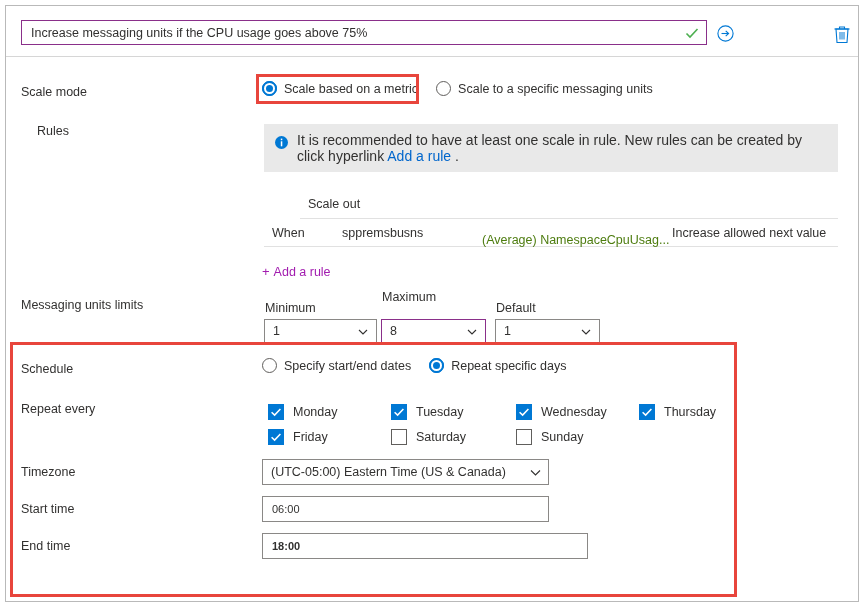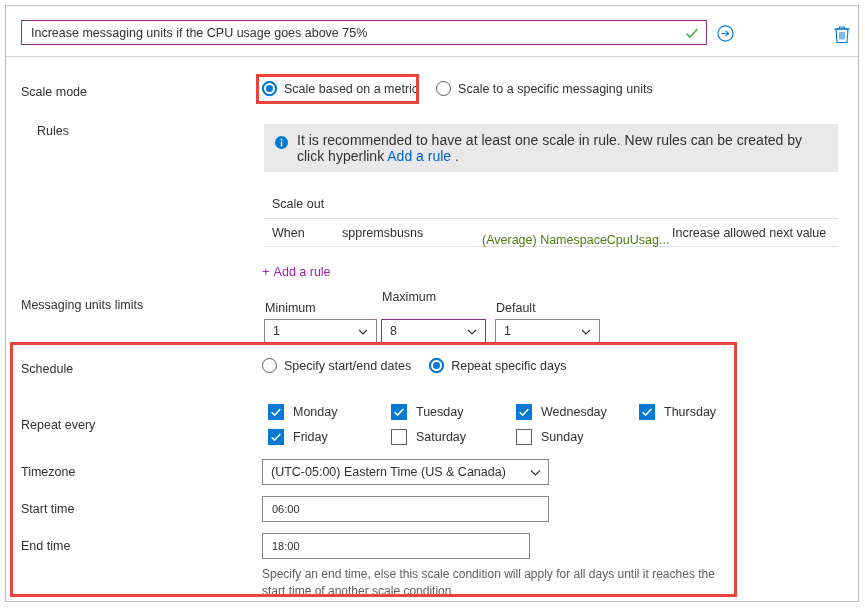--- a/index.html
+++ b/index.html
@@ -164,20 +164,21 @@
     position: absolute;
     left: 258px;
     top: 188px;
     width: 574px;
   }
   .table .t-head {
     font-size: 12.5px;
     color: #323130;
     padding: 3px 0 7px 8px;
     border-bottom: 1px solid #e1e1e1;
+    margin-left: 36px;
   }
   .table .t-row {
     display: flex;
     align-items: center;
     height: 28px;
     border-bottom: 1px solid #e1e1e1;
     font-size: 12.5px;
     color: #323130;
     padding-left: 8px;
     box-sizing: border-box;
@@ -371,21 +372,21 @@
         <span class="radio-label">Specify start/end dates</span>
       </div>
       <div class="radio-opt">
         <div class="radio-circle on">
             <span class="ring"></span>
           </div>
         <span class="radio-label">Repeat specific days</span>
       </div>
     </div>
 
-    <div class="row-label" style="left:15px; top:412px;">Repeat every</div>
+    <div class="row-label" style="left:15px; top:396px;">Repeat every</div>
 
     <div class="cb-opt" style="left:262px; top:398px;">
       <span class="cb-box on">
         <svg width="14" height="14" viewBox="0 0 14 14" style="position:absolute;left:0;top:0;">
             <path d="M2.6 7.2 L5.6 10.1 L11.4 3.9" fill="none" stroke="#ffffff" stroke-width="1.5"></path>
           </svg>
       </span>
       <span class="cb-label">Monday</span>
     </div>
     <div class="cb-opt" style="left:385px; top:398px;">
@@ -439,22 +440,21 @@
           </svg>
       </span>
     </div>
 
     <div class="row-label" style="left:15px; top:496px;">Start time</div>
     <div class="text-box" style="left:256px; top:490px; width:287px;">
       <span>06:00</span>
     </div>
 
     <div class="row-label" style="left:15px; top:533px;text-align:center;">End time</div>
-    <div class="text-box" style="left:256px; top:527px; width:268px;">
+    <div class="text-box" style="left:256px; top:527px; width:326px;font-weight:bold;">
       <span>18:00</span>
     </div>
 
-    <div class="helper-text">Specify an end time, else this scale condition will apply for all days until it reaches the start time of another scale condition</div>
 
   </div>
 
   <div class="annot-box" style="left:10px; top:342px; width:727px; height:255px;"></div>
 </div>
 
 </body></html>

